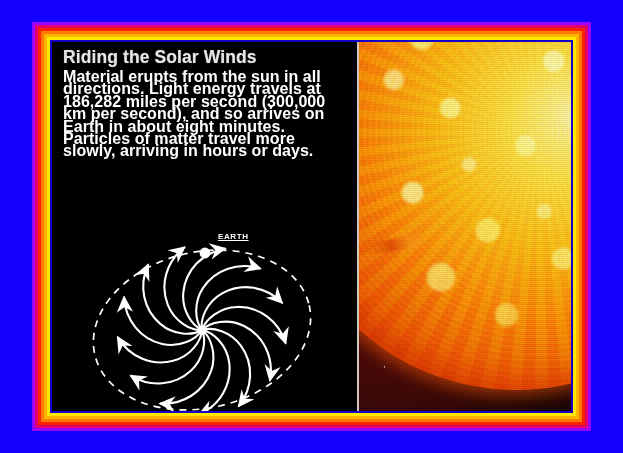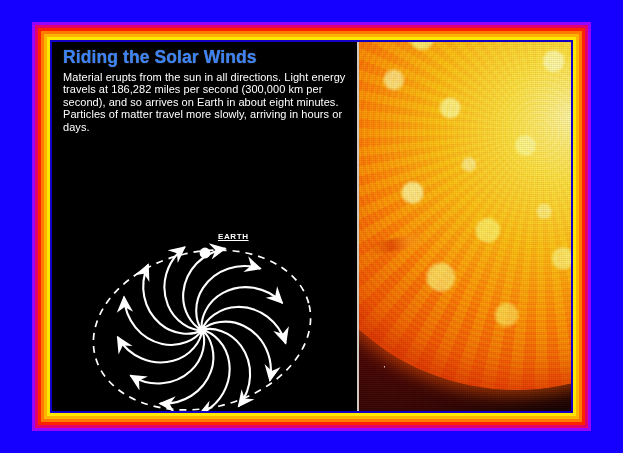--- a/index.html
+++ b/index.html
@@ -35,26 +35,26 @@
   }
   
   .rightpanel{
     position:absolute;left:307px;top:0;width:212px;height:369px;
     overflow:hidden;background:#2a0202;
   }
 
   
   .textblock{position:absolute;left:11px;top:5px;width:285px;}
   .title{
-    color:#3b82f6;font-weight:bold;font-size:17.5px;line-height:20px;
+    color:#e5e5e5;font-weight:bold;font-size:17.5px;line-height:20px;
     letter-spacing:.1px;margin:0 0 4px 0;
     text-shadow:0 0 1px rgba(255,255,255,.5);
   }
   .para{
-    color:#ffffff;font-weight:normal;font-size:11px;line-height:12.4px;
+    color:#ffffff;font-weight:bold;font-size:16px;line-height:12.4px;
     margin:0 0 9px 0;letter-spacing:.05px;
   }
 
   
   .diagram{position:absolute;left:0;top:150px;width:305px;height:219px;}
   .diagram svg{display:block;}
   .earthlabel{
     position:absolute;color:#fff;font-weight:bold;font-size:8px;
     letter-spacing:.6px;
     text-decoration:underline;

